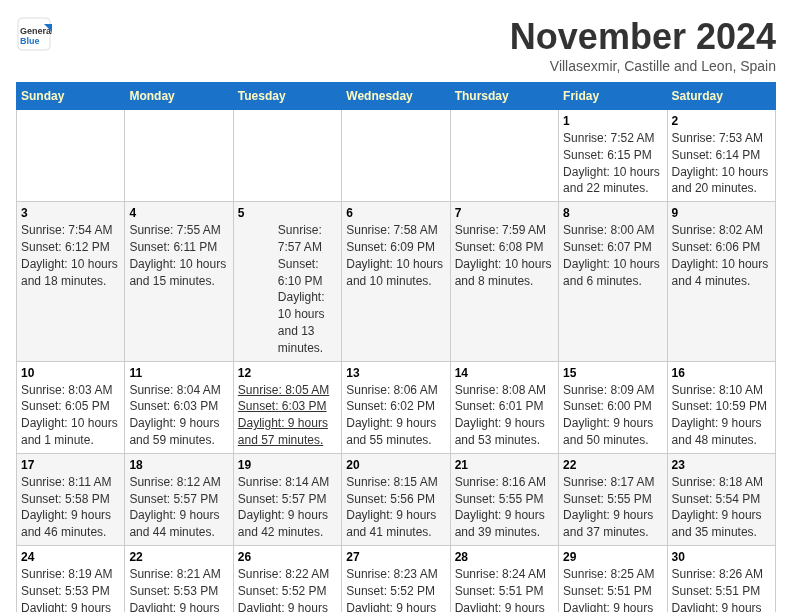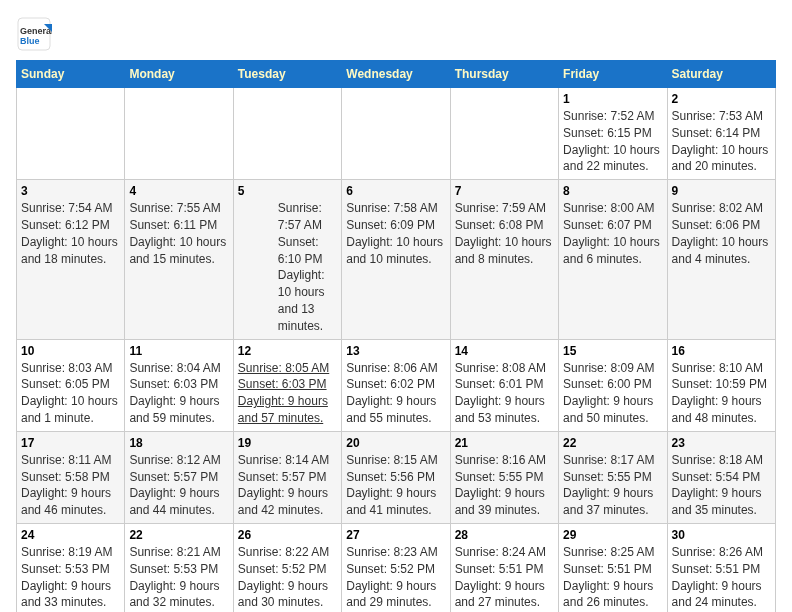--- a/index.html
+++ b/index.html
@@ -79,20 +79,24 @@
   <div class="logo">
     <div style="display:flex;align-items:center;gap:4px;">
       <svg width="36" height="36" viewBox="0 0 36 36">
         <rect x="2" y="2" width="32" height="32" rx="4" fill="#fff" stroke="#ddd" stroke-width="1"></rect>
         <text x="4" y="18" font-size="9" font-weight="bold" fill="#333" font-family="Arial">General</text>
         <text x="4" y="28" font-size="9" font-weight="bold" fill="#1a73c8" font-family="Arial">Blue</text>
         <polygon points="28,8 36,8 36,16" fill="#1a73c8"></polygon>
       </svg>
     </div>
   </div>
+  <div class="title-block">
+    <div class="month-title">November 2024</div>
+    <div class="subtitle">Villasexmir, Castille and Leon, Spain</div>
+  </div>
 </div>
 
 <table>
   <thead>
     <tr id="weekday-header">
     <th>Sunday</th>
         <th>Monday</th>
         <th>Tuesday</th>
         <th>Wednesday</th>
         <th>Thursday</th>

